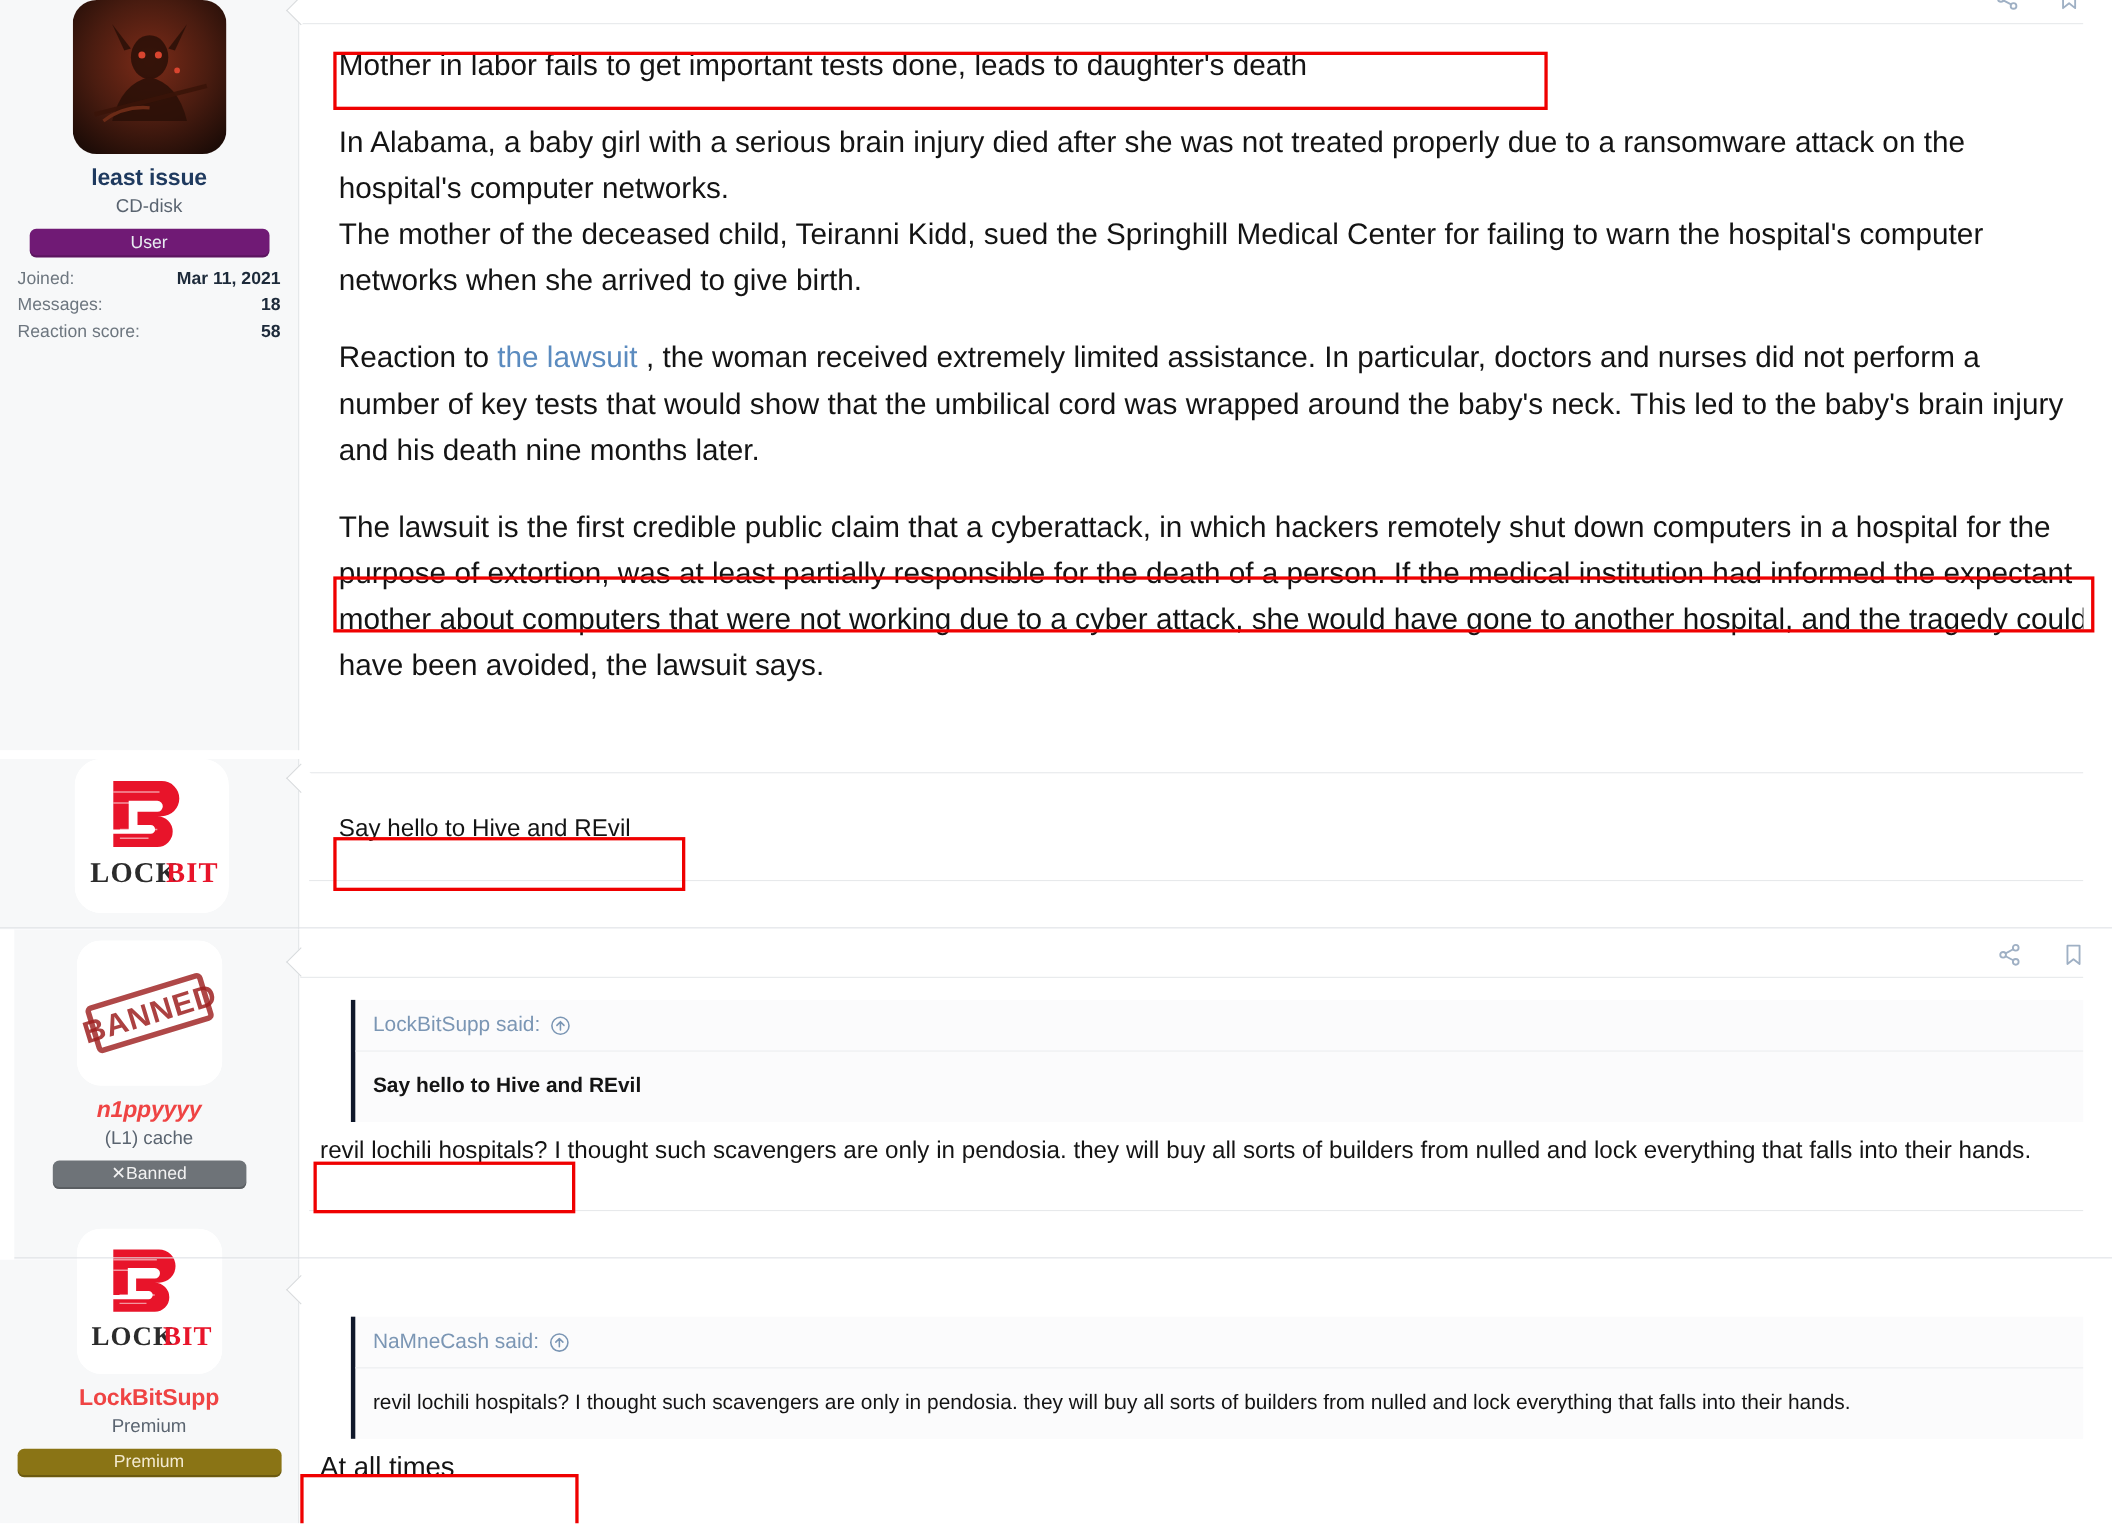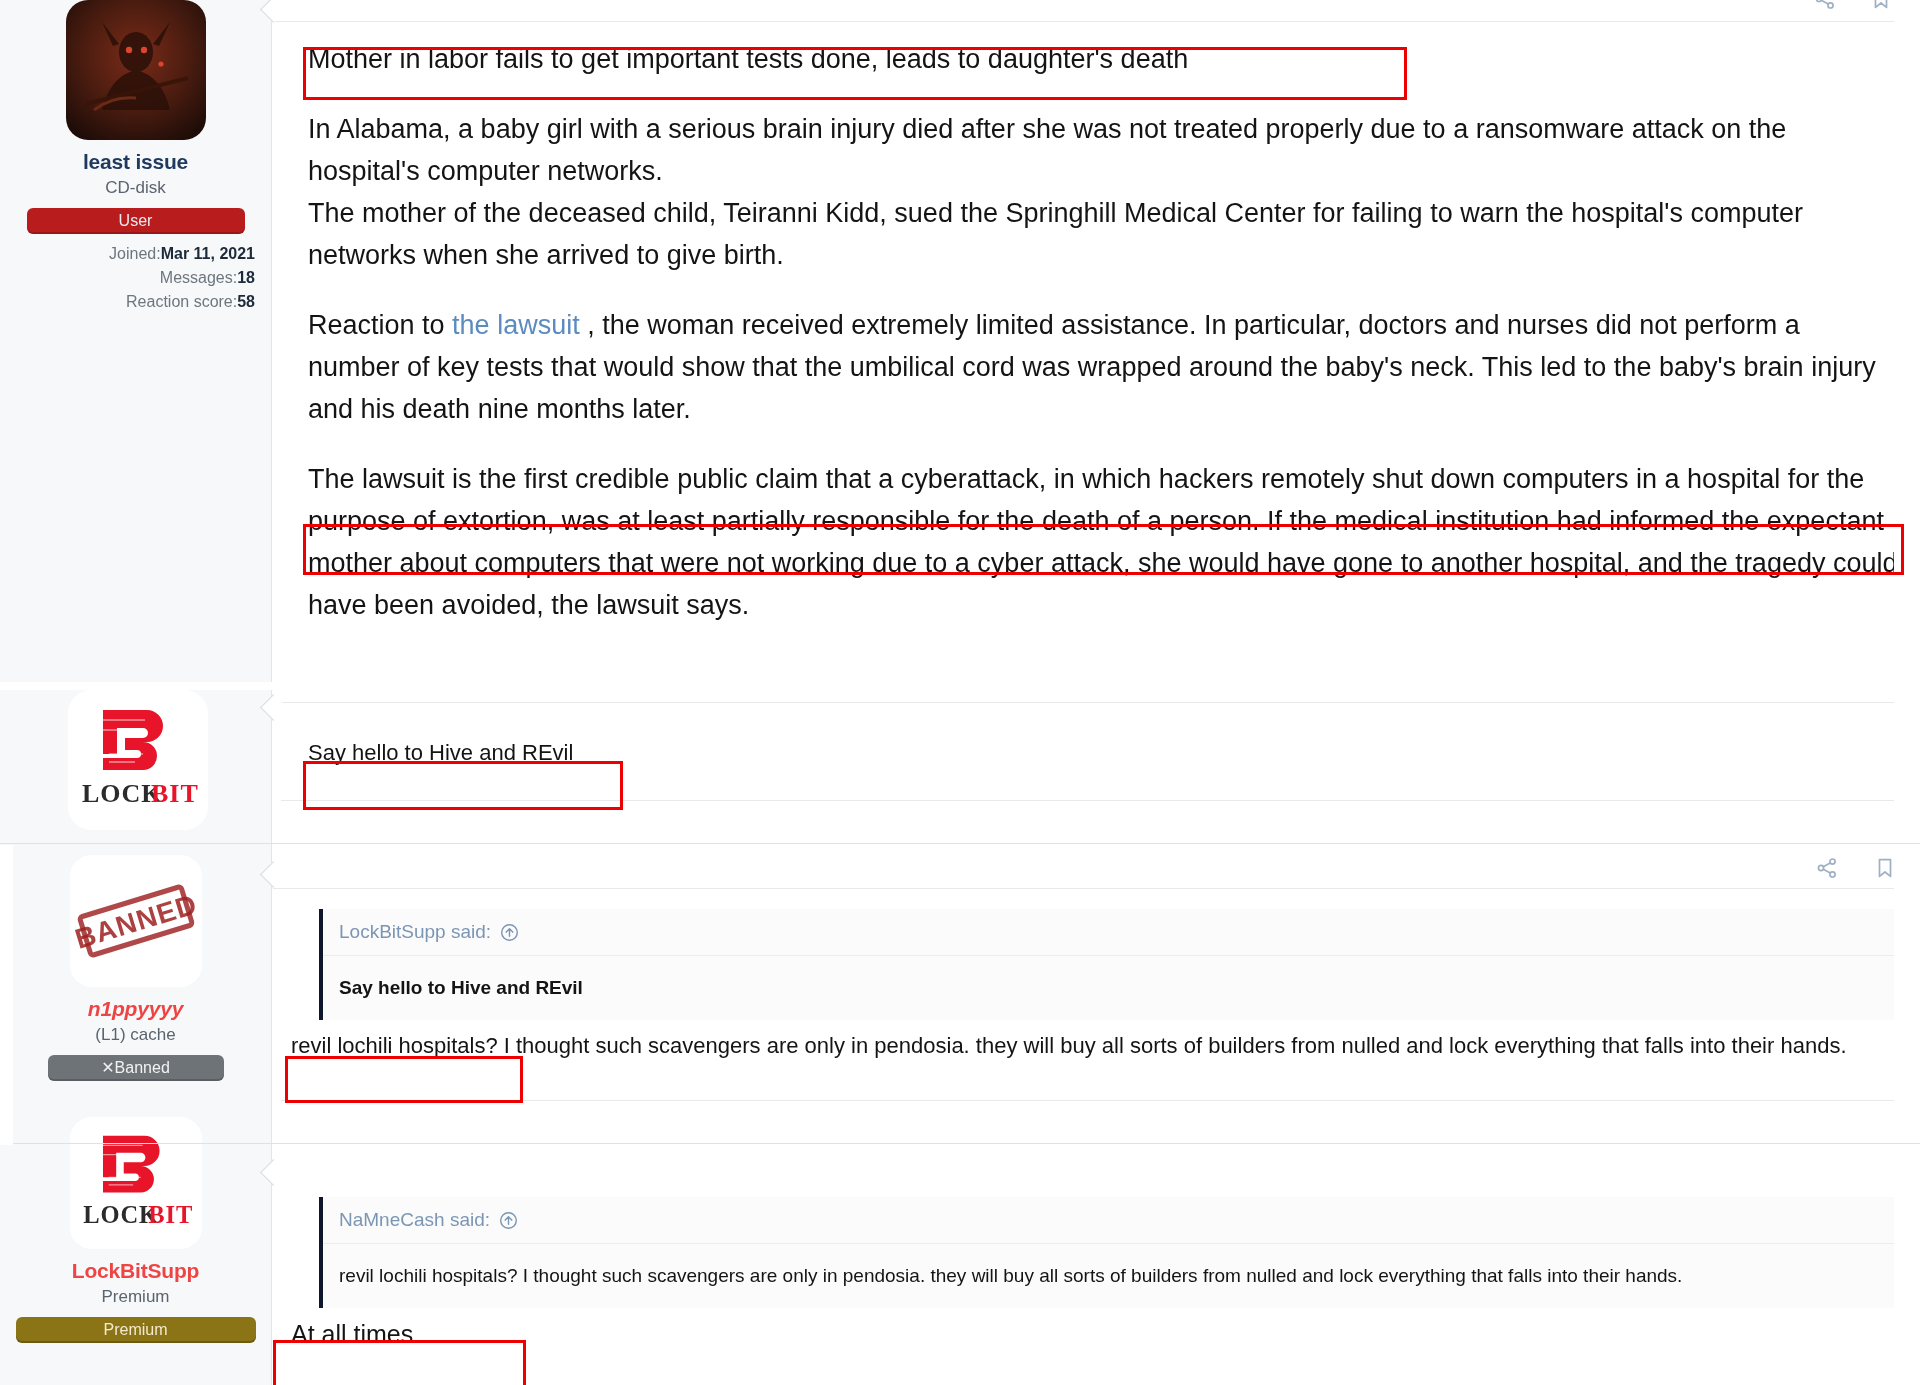--- a/index.html
+++ b/index.html
@@ -100,42 +100,42 @@
   }
   .rankbadge {
     margin: 10px auto 0 auto;
     display: block;
     width: 218px;
     height: 26px;
     line-height: 26px;
     border-radius: 6px;
     font-size: 16px;
     color: #e8ecf1;
-    background: #b91c1c;
+    background: #701a75;
     box-shadow: inset 0 -2px 0 rgba(0,0,0,.18);
   }
   .rankbadge.banned {
     background: #6e7378;
     color: #f2f2f2;
     width: 176px;
   }
   .rankbadge.premium {
     background: #8a7415;
     color: #f3ead0;
     width: 240px;
     box-shadow: inset 0 -2px 0 rgba(0,0,0,.22);
   }
   .stats {
     margin: 8px 6px 0 6px;
     font-size: 16px;
     color: #5a6470;
   }
   .statrow {
     display: flex;
-    justify-content: flex-end;
+    justify-content: space-between;
     line-height: 24px;
   }
   .statrow .k { color: #6d767f; }
   .statrow .v { color: #1d2a3a; font-weight: bold; }
 
   
   .msg {
     position: absolute;
     top: 0;
     left: 273px;

